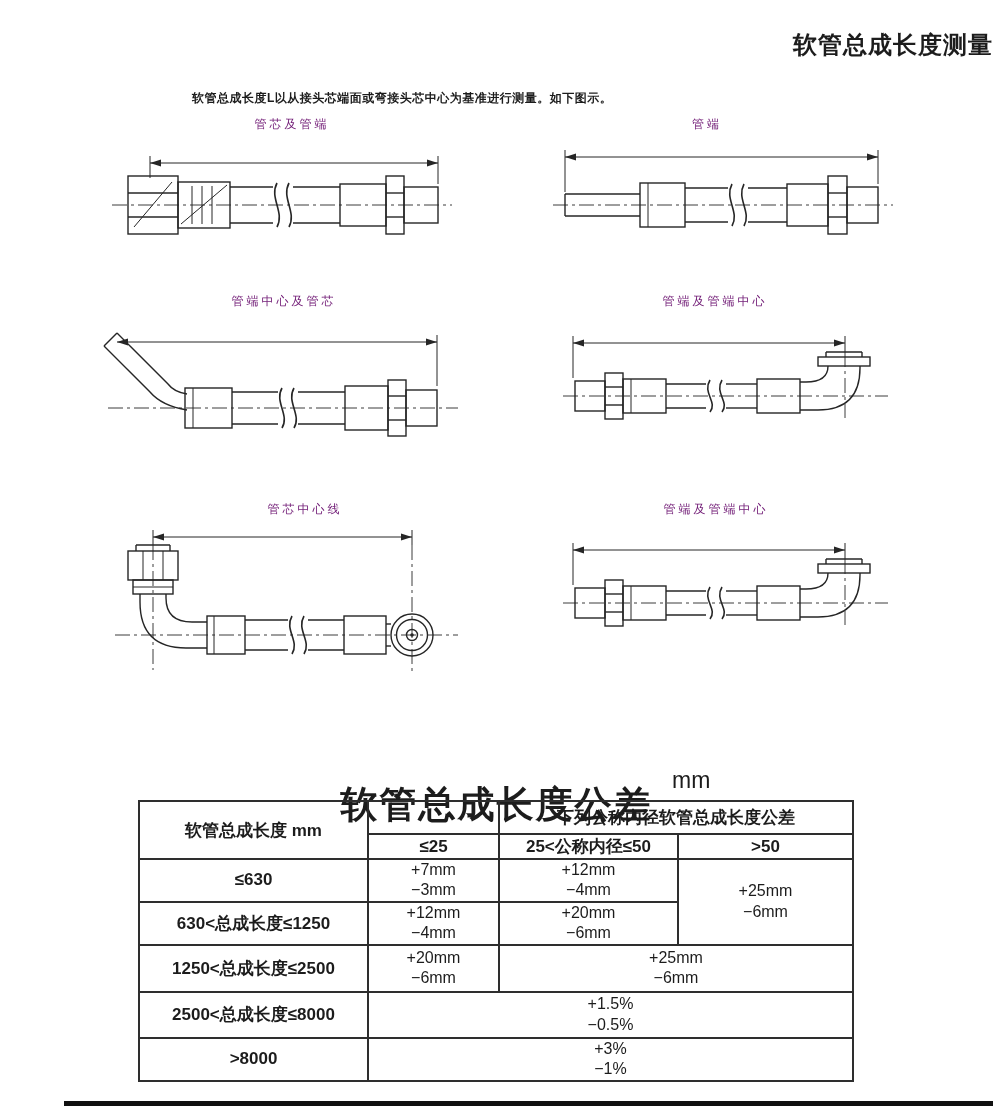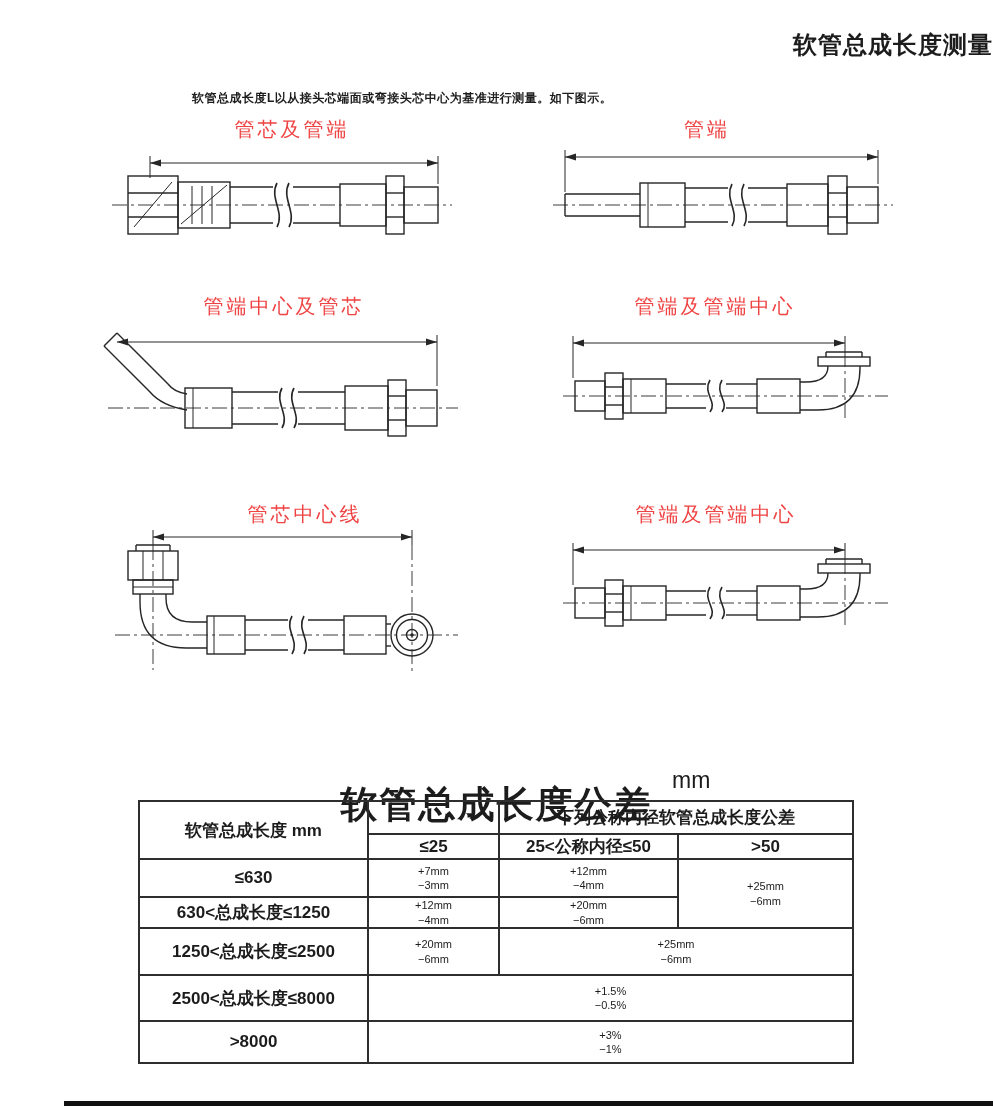--- a/index.html
+++ b/index.html
@@ -2,40 +2,40 @@
 <html><head>
 <meta charset="utf-8">
 <style>
   html,body{margin:0;padding:0;background:#e8e8e8;}
   .page{position:relative;width:993px;height:1106px;background:#ffffff;overflow:hidden;
         font-family:"Liberation Sans","DejaVu Sans",sans-serif;color:#1c1c1c;}
   .abs{position:absolute;}
   .page-title{left:0;right:0;top:13px;text-align:right;font-size:24px;font-weight:bold;letter-spacing:1px;}
   .intro{left:192px;top:78px;font-size:12px;font-weight:bold;letter-spacing:.5px;}
   .caption{transform:translateX(-50%);font-family:"DejaVu Serif","Liberation Serif",serif;
-           font-size:20px;letter-spacing:3px;color:#ef4444;white-space:nowrap;}
+           font-size:12px;letter-spacing:3px;color:#701a75;white-space:nowrap;}
   .sec-title{left:0;right:0;top:749px;text-align:center;font-size:37px;font-weight:bold;letter-spacing:2px;}
   .sec-unit{left:672px;top:767px;font-size:23px;font-weight:normal;}
 
   
   svg.d{position:absolute;overflow:visible;}
   .d path,.d line,.d rect,.d circle{stroke:#262626;fill:none;stroke-width:1.4;}
   .d .thin{stroke-width:1;}
   .d .cl{stroke-width:.9;stroke-dasharray:15 4 3 4;}
   .d .brk{stroke-width:1.6;}
   .d .arr{fill:#262626;stroke:none;}
   .d .dot{fill:#262626;stroke:none;}
 
   
   table.tol{position:absolute;left:138px;top:800px;width:714px;border-collapse:collapse;
             table-layout:fixed;font-size:17px;}
   table.tol td{border:2px solid #2e2e2e;text-align:center;vertical-align:middle;padding:0;}
   table.tol td.lbl{font-weight:600;}
   table.tol td.hdr{font-weight:600;}
-  table.tol td.val{font-weight:500;font-size:11px;white-space:pre-line;line-height:1.28;}
+  table.tol td.val{font-weight:500;font-size:16px;white-space:pre-line;line-height:1.28;}
 
   .scan-bar{left:64px;top:1101px;width:929px;height:5px;background:#101010;}
 </style>
 </head>
 <body>
 
 <div class="page">
 
   <h1 class="abs page-title">软管总成长度测量</h1>
   <p class="abs intro">软管总成长度L以从接头芯端面或弯接头芯中心为基准进行测量。如下图示。</p>

